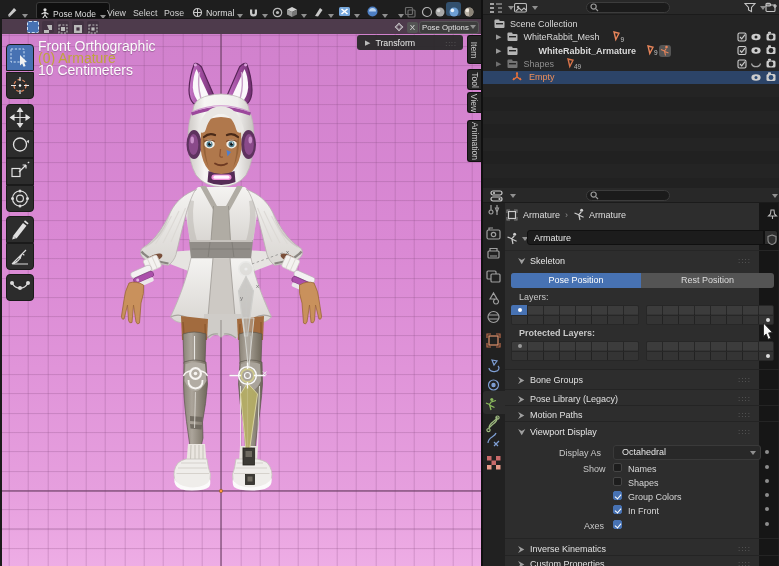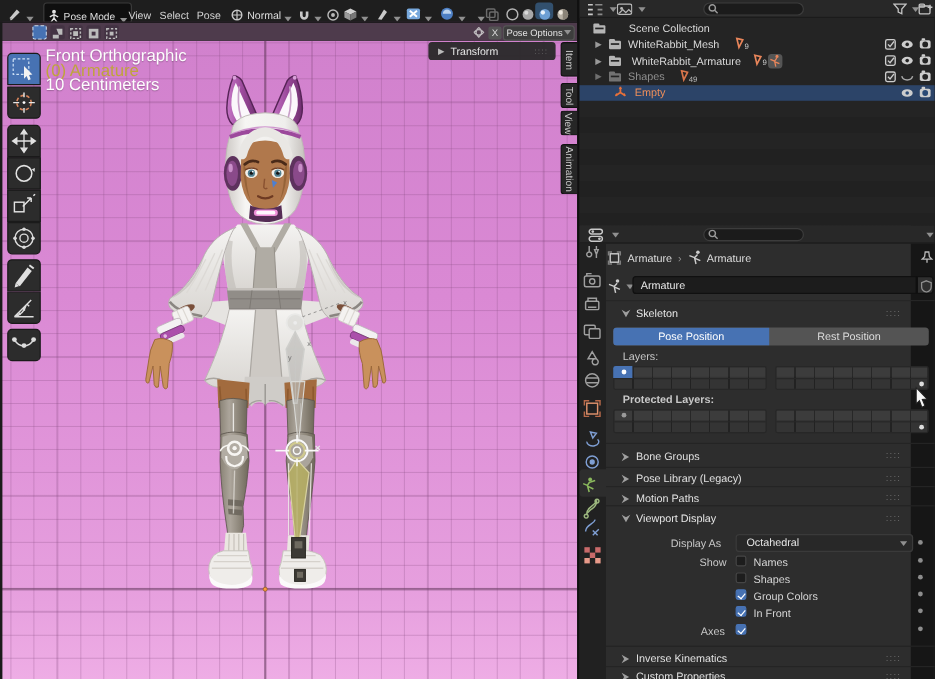--- a/index.html
+++ b/index.html
@@ -462,21 +462,21 @@
   <div class="abs" style="left:0;top:18px;width:2px;height:548px;background:#1b1b1b;"></div>
   <div class="abs" style="left:777.5px;top:0;width:1.5px;height:566px;background:#1c1c1c;"></div>
   <div class="abs" id="outliner">
     <div style="position:absolute;left:0;top:84px;width:296px;height:104px;background:repeating-linear-gradient(to bottom,#242424 0 13.4px,#212121 13.4px 26.8px);"></div>
     <div class="orow" style="top:17px;">
       <svg width="11" height="10" viewBox="0 0 11 10" style="margin-left:11px;">
           <rect x="0.5" y="2" width="10" height="7" rx="1" fill="#b5b5b5"></rect>
           <rect x="0.5" y="0.5" width="5" height="3" rx="1" fill="#b5b5b5"></rect>
           <rect x="2" y="4" width="7" height="1.4" fill="#242424"></rect>
         </svg>
-      <span style="margin-left:19px;">Scene Collection</span>
+      <span style="margin-left:5px;">Scene Collection</span>
     </div>
     <div class="orow" style="top:30.5px;">
       <span style="margin-left:13px;color:#9a9a9a;font-size:7px;">▶</span>
       <svg width="11" height="10" viewBox="0 0 11 10" style="margin-left:6px;">
           <rect x="0.5" y="2" width="10" height="7" rx="1" fill="#b5b5b5"></rect>
           <rect x="0.5" y="0.5" width="5" height="3" rx="1" fill="#b5b5b5"></rect>
           <rect x="2" y="4" width="7" height="1.4" fill="#242424"></rect>
         </svg>
       <span style="margin-left:5px;">WhiteRabbit_Mesh</span>
       <svg width="12" height="12" viewBox="0 0 12 12" style="margin-left:9px;">
@@ -484,21 +484,21 @@
         </svg>
       <span style="color:#c9c9c9;font-size:6.5px;margin-top:4px;">9</span>
     </div>
     <div class="orow" style="top:44px;">
       <span style="margin-left:13px;color:#9a9a9a;font-size:7px;">▶</span>
       <svg width="11" height="10" viewBox="0 0 11 10" style="margin-left:6px;">
           <rect x="0.5" y="2" width="10" height="7" rx="1" fill="#b5b5b5"></rect>
           <rect x="0.5" y="0.5" width="5" height="3" rx="1" fill="#b5b5b5"></rect>
           <rect x="2" y="4" width="7" height="1.4" fill="#242424"></rect>
         </svg>
-      <span style="margin-left:8px;">WhiteRabbit_Armature</span>
+      <span style="margin-left:20px;font-weight:bold;">WhiteRabbit_Armature</span>
       <svg width="12" height="12" viewBox="0 0 12 12" style="margin-left:6px;">
           <path d="M6 1 L11 2.2 L7.8 8.5 Z" fill="none" stroke="#e8855a" stroke-width="1.4"></path>
         </svg>
       <span style="color:#c9c9c9;font-size:6.5px;margin-top:4px;">9</span>
       <span style="display:inline-block;margin-left:1px;width:12px;height:12px;background:#555;border-radius:3px;">
         <svg width="12" height="12" viewBox="0 0 12 12">
             <circle cx="7.5" cy="2" r="1.3" fill="#e8855a"></circle>
             <path d="M7.3 3.5 L5.5 6 L6.5 10.5 M5.5 6 L2 4.5 M5.8 6.5 L9.5 8" stroke="#e8855a" stroke-width="1.1" fill="none"></path>
           </svg>
       </span>

